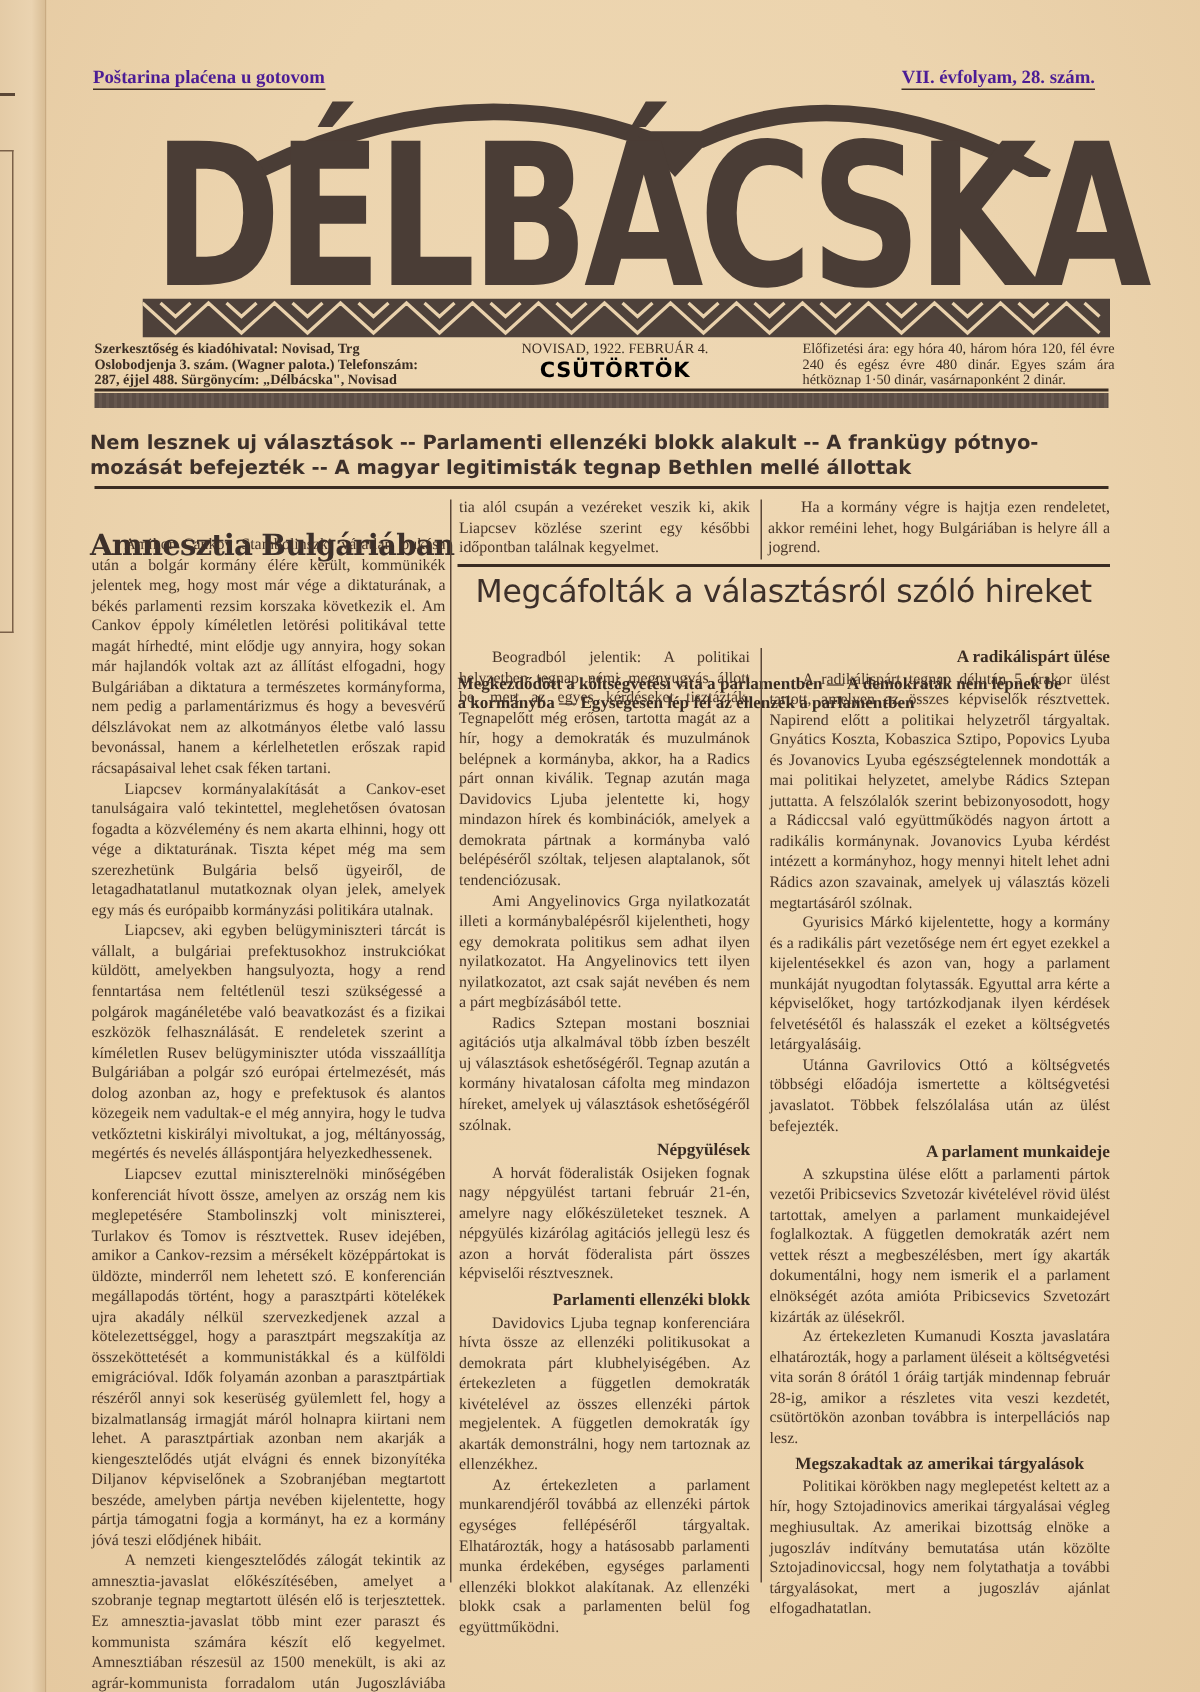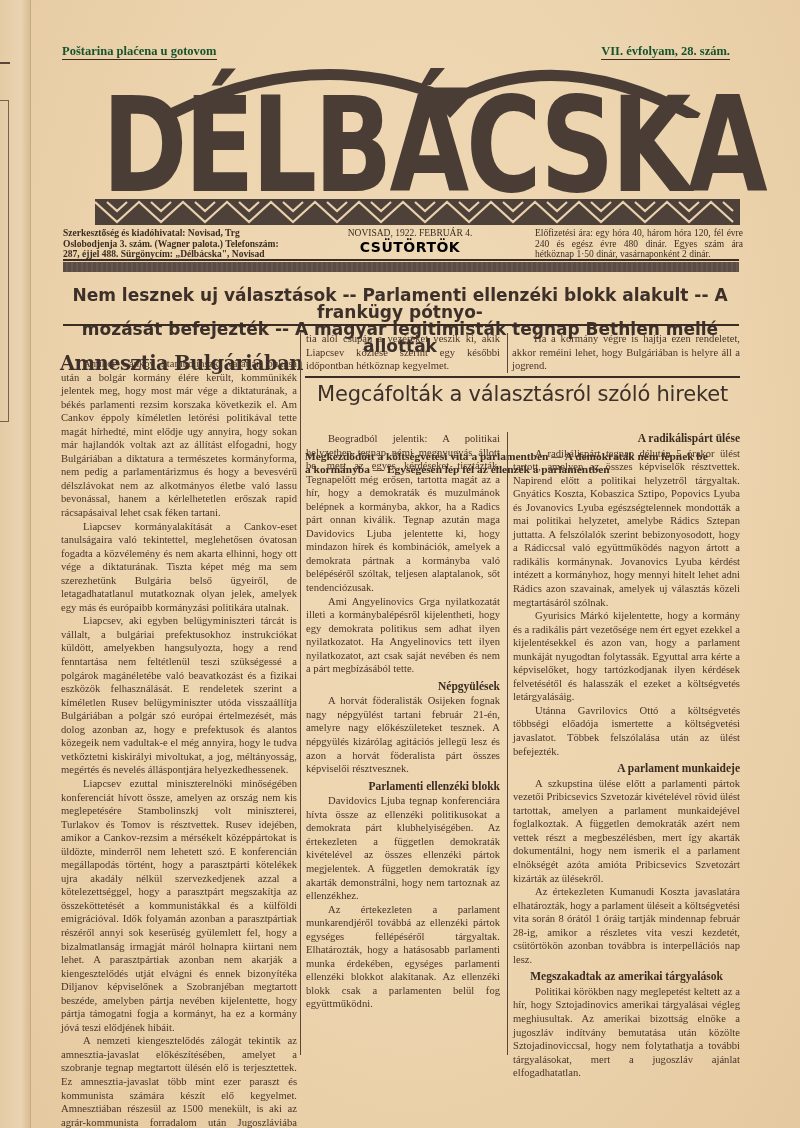--- a/index.html
+++ b/index.html
@@ -13,21 +13,21 @@
     position:absolute; left:0; top:0; width:30px; height:1128px;
     background:linear-gradient(90deg,#e4cba6 0%,#ead3b0 70%,#d8bd95 100%);
     border-right:1px solid #c9ab82;
   }
   .edge-mark { position:absolute; left:0; width:10px; height:2px; background:#5a4636; }
   .edge-box { position:absolute; left:0; top:100px; width:8px; height:320px; border:1px solid #7a6048; border-left:none; }
   .sheet {
     position:absolute; left:31px; top:0; width:769px; height:1128px;
     background:radial-gradient(ellipse at 50% 40%, #efd9b6 0%, #ecd4ae 55%, #e5c9a0 100%);
   }
-  .topline { position:absolute; top:44px; font-family:"Liberation Serif", serif; font-weight:bold; font-size:12.5px; color:#14532d; }
+  .topline { position:absolute; top:44px; font-family:"Liberation Serif", serif; font-weight:bold; font-size:12.5px; color:#4c1d95; }
   .topline.left { left:62px; border-bottom:1px solid #3a2c22; }
   .topline.right { right:70px; border-bottom:1px solid #3a2c22; }
 
   .masthead { position:absolute; left:98px; top:58px; width:640px; height:160px; }
   .mast-arc { position:absolute; left:0; top:0; }
   .mast-title {
     position:absolute; left:4px; top:32px; width:632px; height:110px;
     font-family:"DejaVu Sans", sans-serif; font-weight:bold;
     font-size:132px; line-height:110px; letter-spacing:-4px;
     color:#4a3d36; text-align:center; transform:scaleX(0.78); transform-origin:left center;
@@ -38,22 +38,22 @@
   .info { position:absolute; top:228px; font-size:9.5px; line-height:10.5px; font-weight:bold; color:#3a2c22; }
   .info.left { left:63px; width:218px; }
   .info.center { left:330px; width:160px; text-align:center; font-weight:normal; }
   .info.right { left:535px; width:208px; font-weight:normal; text-align:justify; }
   .weekday { display:block; font-family:"DejaVu Sans", sans-serif; font-weight:bold; font-size:14px; margin-top:3px; letter-spacing:0.5px; color:#000000; }
 
   .rule { position:absolute; left:63px; width:676px; background:#3a2c22; }
   .band-rule { position:absolute; left:63px; width:676px; top:262px; height:10px; background:repeating-linear-gradient(90deg,#5b4d45 0 3px,#66574e 3px 5px); }
 
   .headline {
-    position:absolute; left:60px; top:287px; width:680px; text-align:center;
-    font-family:"DejaVu Sans", sans-serif; font-weight:bold; font-size:17px; line-height:17px;
+    position:absolute; left:60px; top:287px; width:680px; 
+    font-family:"DejaVu Sans", sans-serif; font-weight:bold; font-size:13px; line-height:17px;
     color:#3d302a;
   }
 
   .col { position:absolute; font-size:10.6px; line-height:13.55px; text-align:justify; color:#463428; }
   .col p { margin:0; text-indent:22px; }
   .col p + p { margin-top:0; }
   .col .sub { text-indent:0; text-align:right; font-family:"Liberation Serif", serif; font-weight:bold; font-size:11.5px; margin:4px 0 1px 0; color:#3a2c22; }
   .col .sub.center { text-align:center; }
 
   .art1-title { position:absolute; left:60px; top:333px; width:240px; font-family:"DejaVu Serif", serif; font-weight:bold; font-size:19.5px; letter-spacing:-0.6px; color:#3d302a; white-space:nowrap;margin-top:19px; }
@@ -112,38 +112,39 @@
 <div class="col" style="left:61px;top:357px;width:236px">
   <p>Amikor Cankov Stambolinszki váratlan bukása után a bolgár kormány élére került, kommünikék jelentek meg, hogy most már vége a diktaturának, a békés parlamenti rezsim korszaka következik el. Am Cankov éppoly kíméletlen letörési politikával tette magát hírhedté, mint elődje ugy annyira, hogy sokan már hajlandók voltak azt az állítást elfogadni, hogy Bulgáriában a diktatura a természetes kormányforma, nem pedig a parlamentárizmus és hogy a bevesvérű délszlávokat nem az alkotmányos életbe való lassu bevonással, hanem a kérlelhetetlen erőszak rapid rácsapásaival lehet csak féken tartani.</p>
   <p>Liapcsev kormányalakítását a Cankov-eset tanulságaira való tekintettel, meglehetősen óvatosan fogadta a közvélemény és nem akarta elhinni, hogy ott vége a diktaturának. Tiszta képet még ma sem szerezhetünk Bulgária belső ügyeiről, de letagadhatatlanul mutatkoznak olyan jelek, amelyek egy más és európaibb kormányzási politikára utalnak.</p>
   <p>Liapcsev, aki egyben belügyminiszteri tárcát is vállalt, a bulgáriai prefektusokhoz instrukciókat küldött, amelyekben hangsulyozta, hogy a rend fenntartása nem feltétlenül teszi szükségessé a polgárok magánéletébe való beavatkozást és a fizikai eszközök felhasználását. E rendeletek szerint a kíméletlen Rusev belügyminiszter utóda visszaállítja Bulgáriában a polgár szó európai értelmezését, más dolog azonban az, hogy e prefektusok és alantos közegeik nem vadultak-e el még annyira, hogy le tudva vetkőztetni kiskirályi mivoltukat, a jog, méltányosság, megértés és nevelés álláspontjára helyezkedhessenek.</p>
   <p>Liapcsev ezuttal miniszterelnöki minőségében konferenciát hívott össze, amelyen az ország nem kis meglepetésére Stambolinszkj volt miniszterei, Turlakov és Tomov is résztvettek. Rusev idejében, amikor a Cankov-rezsim a mérsékelt középpártokat is üldözte, minderről nem lehetett szó. E konferencián megállapodás történt, hogy a parasztpárti kötelékek ujra akadály nélkül szervezkedjenek azzal a kötelezettséggel, hogy a parasztpárt megszakítja az összeköttetését a kommunistákkal és a külföldi emigrációval. Idők folyamán azonban a parasztpártiak részéről annyi sok keserüség gyülemlett fel, hogy a bizalmatlanság irmagját máról holnapra kiirtani nem lehet. A parasztpártiak azonban nem akarják a kiengesztelődés utját elvágni és ennek bizonyítéka Diljanov képviselőnek a Szobranjéban megtartott beszéde, amelyben pártja nevében kijelentette, hogy pártja támogatni fogja a kormányt, ha ez a kormány jóvá teszi elődjének hibáit.</p>
   <p>A nemzeti kiengesztelődés zálogát tekintik az amnesztia-javaslat előkészítésében, amelyet a szobranje tegnap megtartott ülésén elő is terjesztettek. Ez amnesztia-javaslat több mint ezer paraszt és kommunista számára készít elő kegyelmet. Amnesztiában részesül az 1500 menekült, is aki az agrár-kommunista forradalom után Jugoszláviába menekült. Az amnesz-</p>
 </div>
 <div class="vrule" style="left:300px;top:333px;height:722px"></div>
 
 <div class="col" style="left:306px;top:332px;width:194px;text-indent:0">
-  <p style="text-indent:0">tia alól csupán a vezéreket veszik ki, akik Liapcsev közlése szerint egy későbbi időpontban hétköznap kegyelmet.</p>
+  <p style="text-indent:0">tia alól csupán a vezéreket veszik ki, akik Liapcsev közlése szerint egy későbbi időpontban találnak kegyelmet.</p>
 </div>
 <div class="vrule" style="left:507px;top:333px;height:40px"></div>
 <div class="col" style="left:512px;top:332px;width:228px">
   <p>Ha a kormány végre is hajtja ezen rendeletet, akkor reméini lehet, hogy Bulgáriában is helyre áll a jogrend.</p>
 </div>
 
 <div class="rule" style="left:305px;width:435px;top:376px;height:2px"></div>
 
 <div class="art2-title">Megcáfolták a választásról szóló hireket</div>
 <div class="art2-deck">
   <div>Megkezdődött a költségvetési vita a parlamentben — A demokraták nem lépnek be</div>
   <div>a kormányba — Egységesen lép fel az ellenzék a parlamentben</div>
 </div>
 
 <div class="col" id="col2" style="left:306px;top:432px;width:194px">
     <p>Beogradból jelentik: A politikai helyzetben tegnap némi megnyugvás állott be, mert az egyes kérdéseket tisztázták. Tegnapelőtt még erősen, tartotta magát az a hír, hogy a demokraták és muzulmánok belépnek a kormányba, akkor, ha a Radics párt onnan kiválik. Tegnap azután maga Davidovics Ljuba jelentette ki, hogy mindazon hírek és kombinációk, amelyek a demokrata pártnak a kormányba való belépéséről szóltak, teljesen alaptalanok, sőt tendenciózusak.</p>
     <p>Ami Angyelinovics Grga nyilatkozatát illeti a kormánybalépésről kijelentheti, hogy egy demokrata politikus sem adhat ilyen nyilatkozatot. Ha Angyelinovics tett ilyen nyilatkozatot, azt csak saját nevében és nem a párt megbízásából tette.</p>
+    <p>Radics Sztepan mostani boszniai agitációs utja alkalmával több ízben beszélt uj választások eshetőségéről. Tegnap azután a kormány hivatalosan cáfolta meg mindazon híreket, amelyek uj választások eshetőségéről szólnak.</p>
     <p class="sub">Népgyülések</p>
     <p>A horvát föderalisták Osijeken fognak nagy népgyülést tartani február 21-én, amelyre nagy előkészületeket tesznek. A népgyülés kizárólag agitációs jellegü lesz és azon a horvát föderalista párt összes képviselői résztvesznek.</p>
     <p class="sub">Parlamenti ellenzéki blokk</p>
     <p>Davidovics Ljuba tegnap konferenciára hívta össze az ellenzéki politikusokat a demokrata párt klubhelyiségében. Az értekezleten a független demokraták kivételével az összes ellenzéki pártok megjelentek. A független demokraták így akarták demonstrálni, hogy nem tartoznak az ellenzékhez.</p>
     <p>Az értekezleten a parlament munkarendjéről továbbá az ellenzéki pártok egységes fellépéséről tárgyaltak. Elhatározták, hogy a hatásosabb parlamenti munka érdekében, egységes parlamenti ellenzéki blokkot alakítanak. Az ellenzéki blokk csak a parlamenten belül fog együttműködni.</p>
   </div>
 <div class="vrule" style="left:507px;top:432px;height:623px"></div>
 <div class="col" id="col3" style="left:513px;top:428px;width:227px">
     <p class="sub">A radikálispárt ülése</p>
     <p>A radikálispárt tegnap délután 5 órakor ülést tartott, amelyen az összes képviselők résztvettek. Napirend előtt a politikai helyzetről tárgyaltak. Gnyátics Koszta, Kobaszica Sztipo, Popovics Lyuba és Jovanovics Lyuba egészségtelennek mondották a mai politikai helyzetet, amelybe Rádics Sztepan juttatta. A felszólalók szerint bebizonyosodott, hogy a Rádiccsal való együttműködés nagyon ártott a radikális kormánynak. Jovanovics Lyuba kérdést intézett a kormányhoz, hogy mennyi hitelt lehet adni Rádics azon szavainak, amelyek uj választás közeli megtartásáról szólnak.</p>

